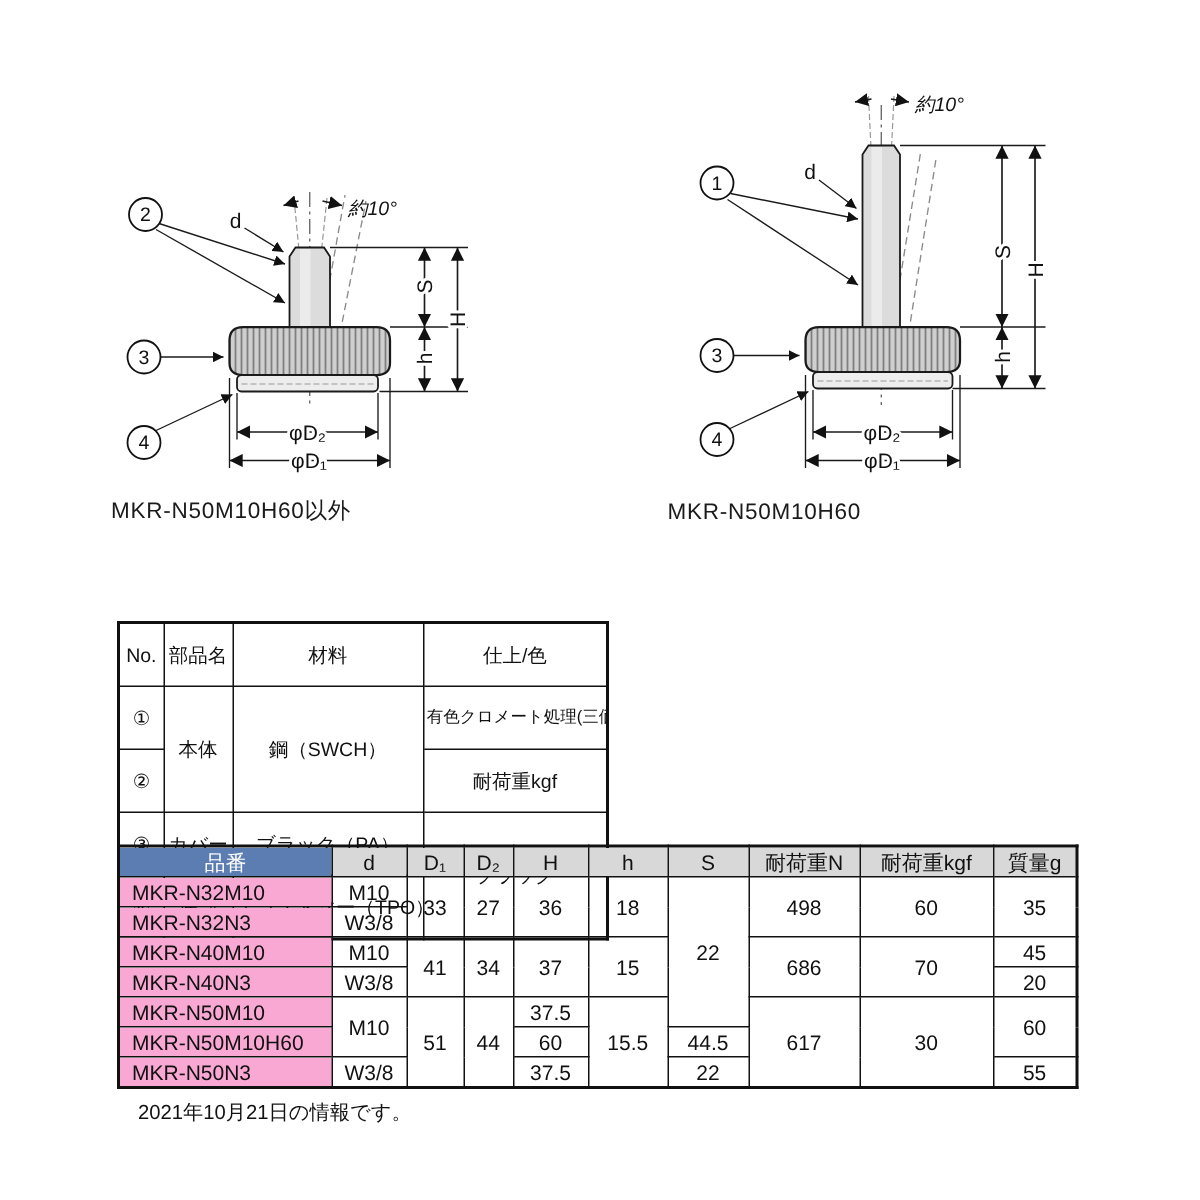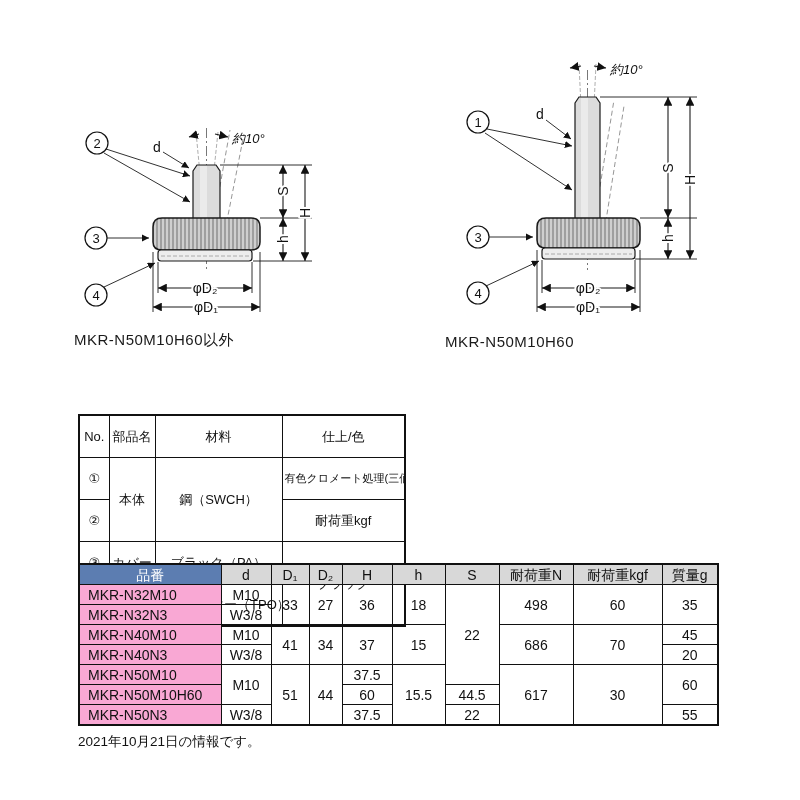--- a/index.html
+++ b/index.html
@@ -34,21 +34,21 @@
 
   
   .spec{position:absolute;left:78px;top:563px;border-collapse:collapse;table-layout:fixed;
         font-size:14px;border:2px solid #111;}
   .spec th,.spec td{border:1px solid #111;height:19px;padding:0;text-align:center;
         line-height:1;overflow:hidden;white-space:nowrap;}
   .spec th{font-weight:normal;background:#d8d8d8;}
   .spec th.hpart{background:#5c7db1;color:#fff;}
   .spec td.part{background:#f9a8d4;text-align:left;padding-left:8px;}
 
-  .footer{position:absolute;left:78px;top:733px;font-size:13.5px;color:#111;}
+  .footer{position:absolute;left:92px;top:733px;font-size:13.5px;color:#111;}
 </style>
 </head>
 <body>
 
 <div class="page">
 
   <svg id="diagL" class="diagram" viewBox="0 0 360 300">
     <defs>
       <marker id="arwL" viewBox="0 0 10 10" refX="10" refY="5" markerWidth="8" markerHeight="8" orient="auto-start-reverse">
         <path d="M0,0 L10,5 L0,10 Z" fill="#111"></path>

